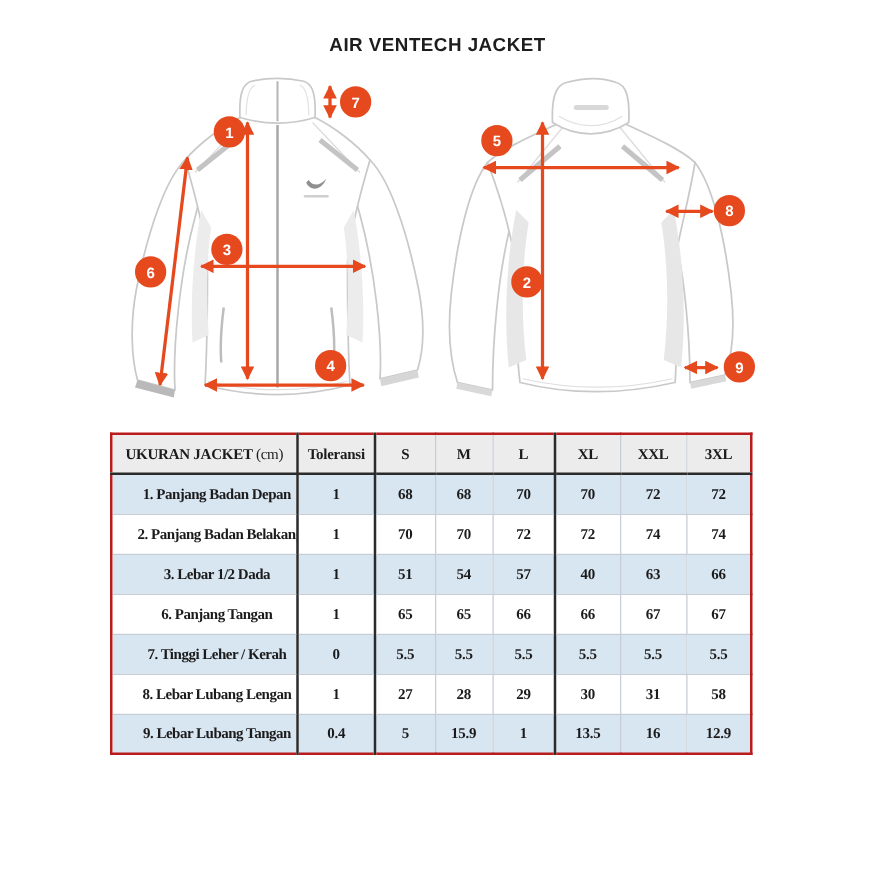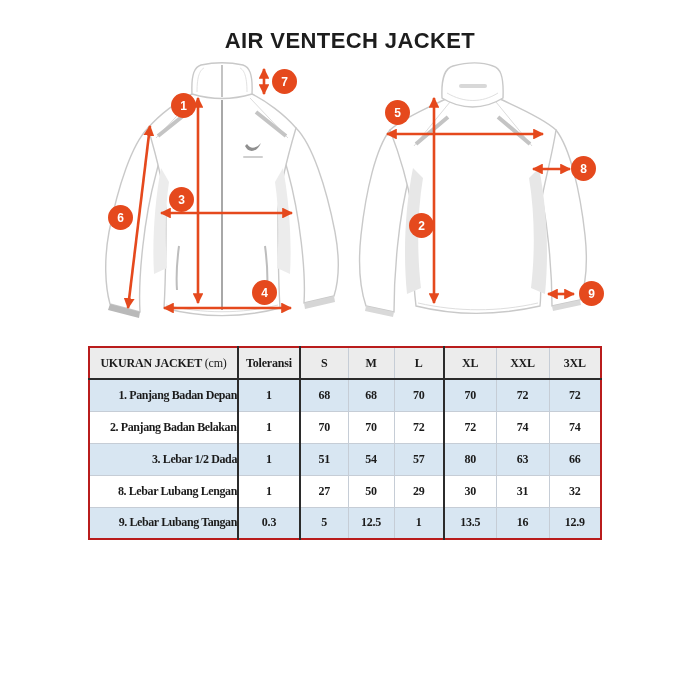--- a/index.html
+++ b/index.html
@@ -1,21 +1,21 @@
 <!DOCTYPE html>
 <html><head>
 <meta charset="utf-8">
 <style>
   * { margin:0; padding:0; box-sizing:border-box; }
   html,body { width:700px; height:700px; background:#ffffff;
     font-family:"Liberation Sans","DejaVu Sans",sans-serif; }
   .page { position:relative; width:700px; height:700px; background:#fff; overflow:hidden; }
 
   .title { position:absolute; top:28px; left:0; width:700px; text-align:center;
-    font-size:22px; font-weight:bold; color:#1d1d1d; letter-spacing:.4px; }
+    font-size:15px; font-weight:bold; color:#1d1d1d; letter-spacing:.4px; }
 
   .jacket-svg { position:absolute; }
   .front-svg { left:94px; top:60px; width:256px; height:260px; }
   .back-svg  { left:356px; top:60px; width:256px; height:260px; }
   .arrows-svg { position:absolute; left:0; top:55px; width:700px; height:285px; }
 
   .callout { position:absolute; width:25px; height:25px; border-radius:50%;
     background:#E5491D; color:#fff; font-size:12px; font-weight:bold;
     display:flex; align-items:center; justify-content:center; z-index:5; }
 
@@ -23,21 +23,21 @@
     border-collapse:collapse; table-layout:fixed;
     border:2px solid #b91c1c;font-family:Liberation Serif, serif; }
   table.size th, table.size td {
     border:1px solid #C6CDD6; height:32px; padding:0; text-align:center;
     font-size:12px; font-weight:bold; color:#1b1b1b; letter-spacing:-.2px;
     white-space:nowrap; overflow:hidden; }
   table.size thead th { background:#ECECEC; border-bottom:2px solid #2b2b2b; }
   table.size th:nth-child(1), table.size td:nth-child(1),
   table.size th:nth-child(2), table.size td:nth-child(2),
   table.size th:nth-child(5), table.size td:nth-child(5) { border-right:2px solid #2b2b2b; }
-  table.size td.lbl { text-align:right; padding-left:20px; letter-spacing:-.4px; }
+  table.size td.lbl { text-align:center; padding-left:20px; letter-spacing:-.4px; }
   table.size tbody tr:nth-child(odd) td { background:#D8E6F2; }
   table.size tbody tr:nth-child(even) td { background:#FFFFFF; }
   .hu { font-weight:normal; }
 </style>
 </head>
 <body>
 
 <div class="page">
 
   <div class="title">AIR VENTECH JACKET</div>
@@ -172,39 +172,59 @@
         <td>72</td>
         <td>74</td>
         <td>74</td>
       </tr>
       <tr>
         <td class="lbl">3. Lebar 1/2 Dada</td>
         <td>1</td>
         <td>51</td>
         <td>54</td>
         <td>57</td>
-        <td>80</td>
+        <td>40</td>
         <td>63</td>
         <td>66</td>
       </tr>
       <tr>
+        <td class="lbl">6. Panjang Tangan</td>
+        <td>1</td>
+        <td>65</td>
+        <td>65</td>
+        <td>66</td>
+        <td>66</td>
+        <td>67</td>
+        <td>67</td>
+      </tr>
+      <tr>
+        <td class="lbl">7. Tinggi Leher / Kerah</td>
+        <td>0</td>
+        <td>5.5</td>
+        <td>5.5</td>
+        <td>5.5</td>
+        <td>5.5</td>
+        <td>5.5</td>
+        <td>5.5</td>
+      </tr>
+      <tr>
         <td class="lbl">8. Lebar Lubang Lengan</td>
         <td>1</td>
         <td>27</td>
-        <td>50</td>
+        <td>28</td>
         <td>29</td>
         <td>30</td>
         <td>31</td>
-        <td>32</td>
+        <td>58</td>
       </tr>
       <tr>
         <td class="lbl">9. Lebar Lubang Tangan</td>
-        <td>0.3</td>
+        <td>0.4</td>
         <td>5</td>
-        <td>12.5</td>
+        <td>15.9</td>
         <td>1</td>
         <td>13.5</td>
         <td>16</td>
         <td>12.9</td>
       </tr>
     </tbody>
   </table>
 
 </div>
 

